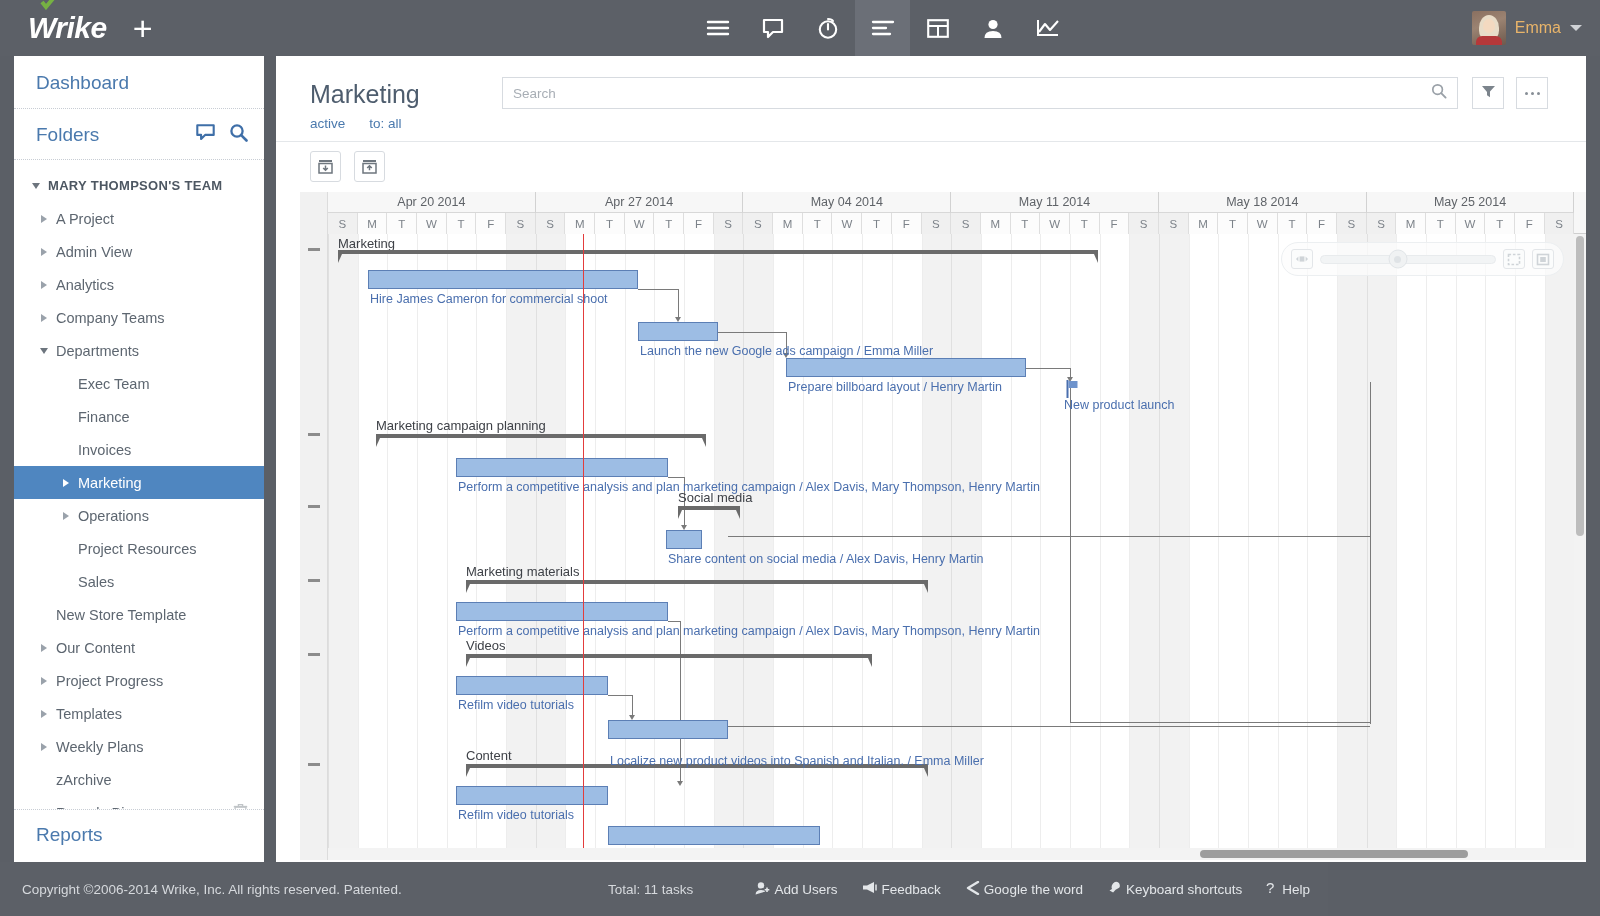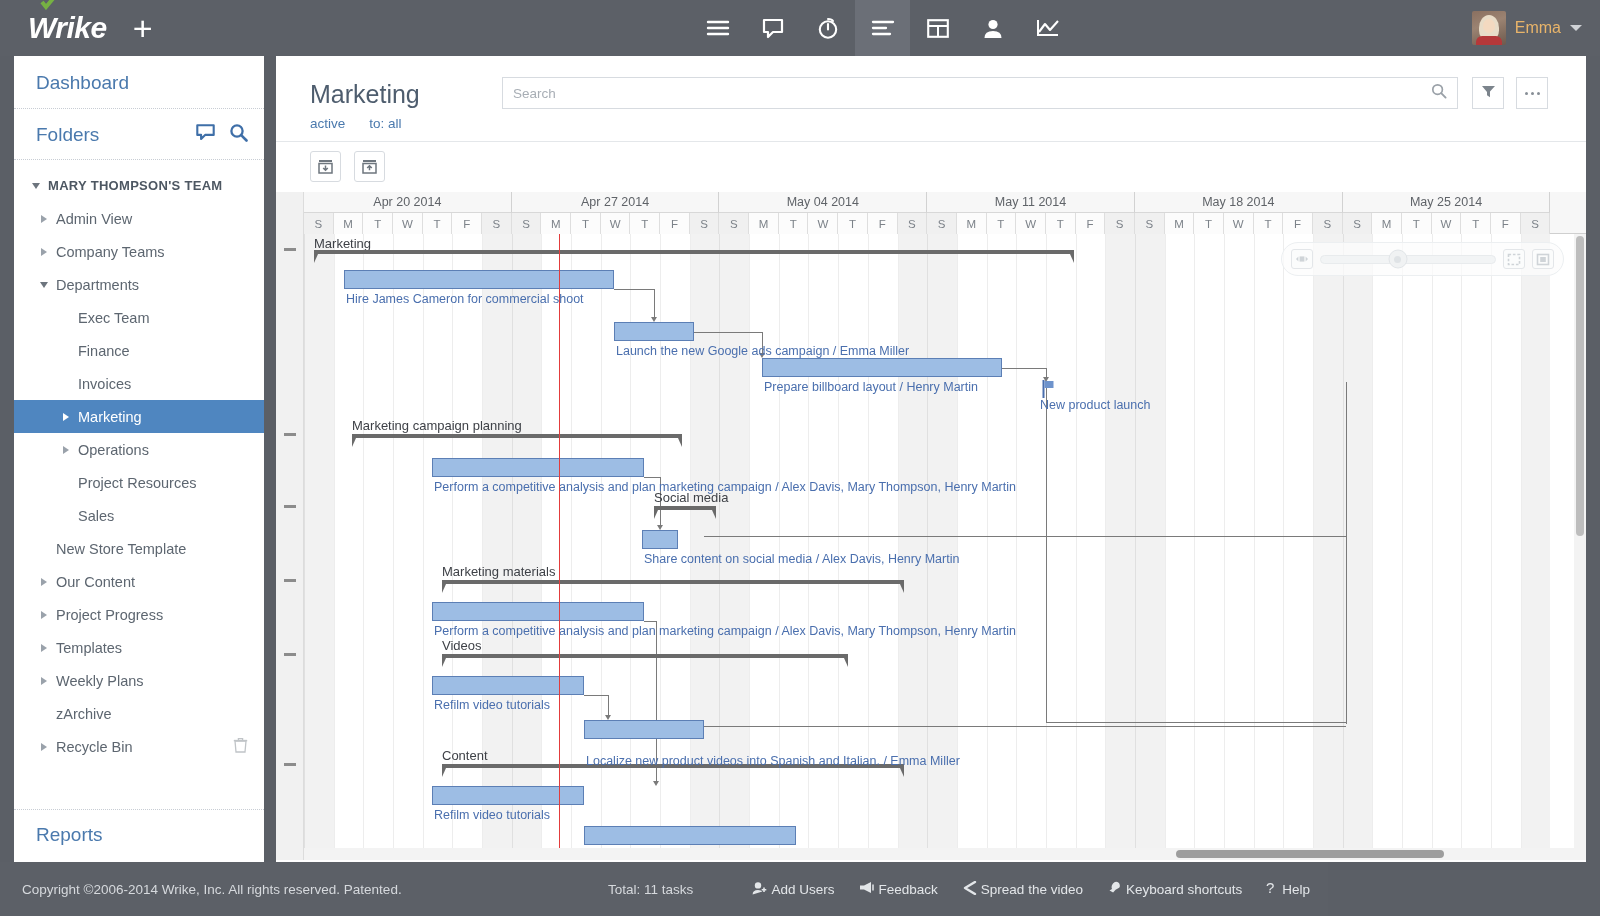--- a/index.html
+++ b/index.html
@@ -141,21 +141,21 @@
 
   .sub-tools { height: 50px; position: relative; }
   .sq-btn {
     position: absolute; top: 9px; width: 31px; height: 31px;
     border: 1px solid #d7dbe0; border-radius: 3px; background: #fff;
     display: flex; align-items: center; justify-content: center; cursor: pointer;
   }
   .sq-btn.a { left: 34px; } .sq-btn.b { left: 78px; }
 
   
-  .gantt { position: relative; height: 668px; overflow: hidden; }
+  .gantt { position: relative; height: 668px; overflow: hidden; margin-left: 24px; }
   .gutter {
     position: absolute; left: 0; top: 0; width: 28px; height: 668px;
     background: #f1f1f1; border-right: 1px solid #dcdcdc; z-index: 6;
   }
   .gutter .minus {
     position: absolute; left: 8px; width: 12px; height: 3px; background: #8c8c8c;
     cursor: pointer;
   }
   .tl-head {
     position: absolute; left: 28px; top: 0; width: 1282px; height: 42px;
@@ -365,21 +365,33 @@
         <div class="tnode lvl0">
           <span class="tw">
             <i class="tri-down"></i>
           </span>
           <span class="lbl">MARY THOMPSON'S TEAM</span>
         </div>
         <div class="tnode lvl1">
           <span class="tw">
             <i class="tri-right"></i>
           </span>
+          <span class="lbl">A Project</span>
+        </div>
+        <div class="tnode lvl1">
+          <span class="tw">
+            <i class="tri-right"></i>
+          </span>
           <span class="lbl">Admin View</span>
+        </div>
+        <div class="tnode lvl1">
+          <span class="tw">
+            <i class="tri-right"></i>
+          </span>
+          <span class="lbl">Analytics</span>
         </div>
         <div class="tnode lvl1">
           <span class="tw">
             <i class="tri-right"></i>
           </span>
           <span class="lbl">Company Teams</span>
         </div>
         <div class="tnode lvl1">
           <span class="tw">
             <i class="tri-down"></i>
@@ -768,21 +780,21 @@
           <span><svg width="16" height="13" viewBox="0 0 16 13">
               <path d="M1 4.5 h4 l7 -3.4 v10.8 l-7 -3.4 h-4 z" fill="#e3e6e9"></path>
               <path d="M14 3.4 V9.6" stroke="#e3e6e9" stroke-width="1.5"></path>
             </svg></span>
           <span>Feedback</span>
         </div>
         <div class="flink">
           <span><svg width="15" height="14" viewBox="0 0 15 14">
               <path d="M13 1 L3 7 L13 13" fill="none" stroke="#e3e6e9" stroke-width="2.4" stroke-linejoin="round" stroke-linecap="round"></path>
             </svg></span>
-          <span>Spread the video</span>
+          <span>Google the word</span>
         </div>
         <div class="flink">
           <span><svg width="15" height="13" viewBox="0 0 15 13">
               <path d="M12 2 q-3.5 -2.5 -6 0.5 q-2.2 2.6 -1 5.5 l-2.5 1.4 l3.6 2 q2.2 -3.2 5.6 -4.5 q2.2 -1.2 0.3 -4.9 z" fill="#e3e6e9"></path>
             </svg></span>
           <span>Keyboard shortcuts</span>
         </div>
         <div class="flink">
           <span><svg width="12" height="15" viewBox="0 0 12 15">
               <text x="0" y="13" font-size="15" font-family="Liberation Sans, sans-serif" fill="#e3e6e9">?</text>

